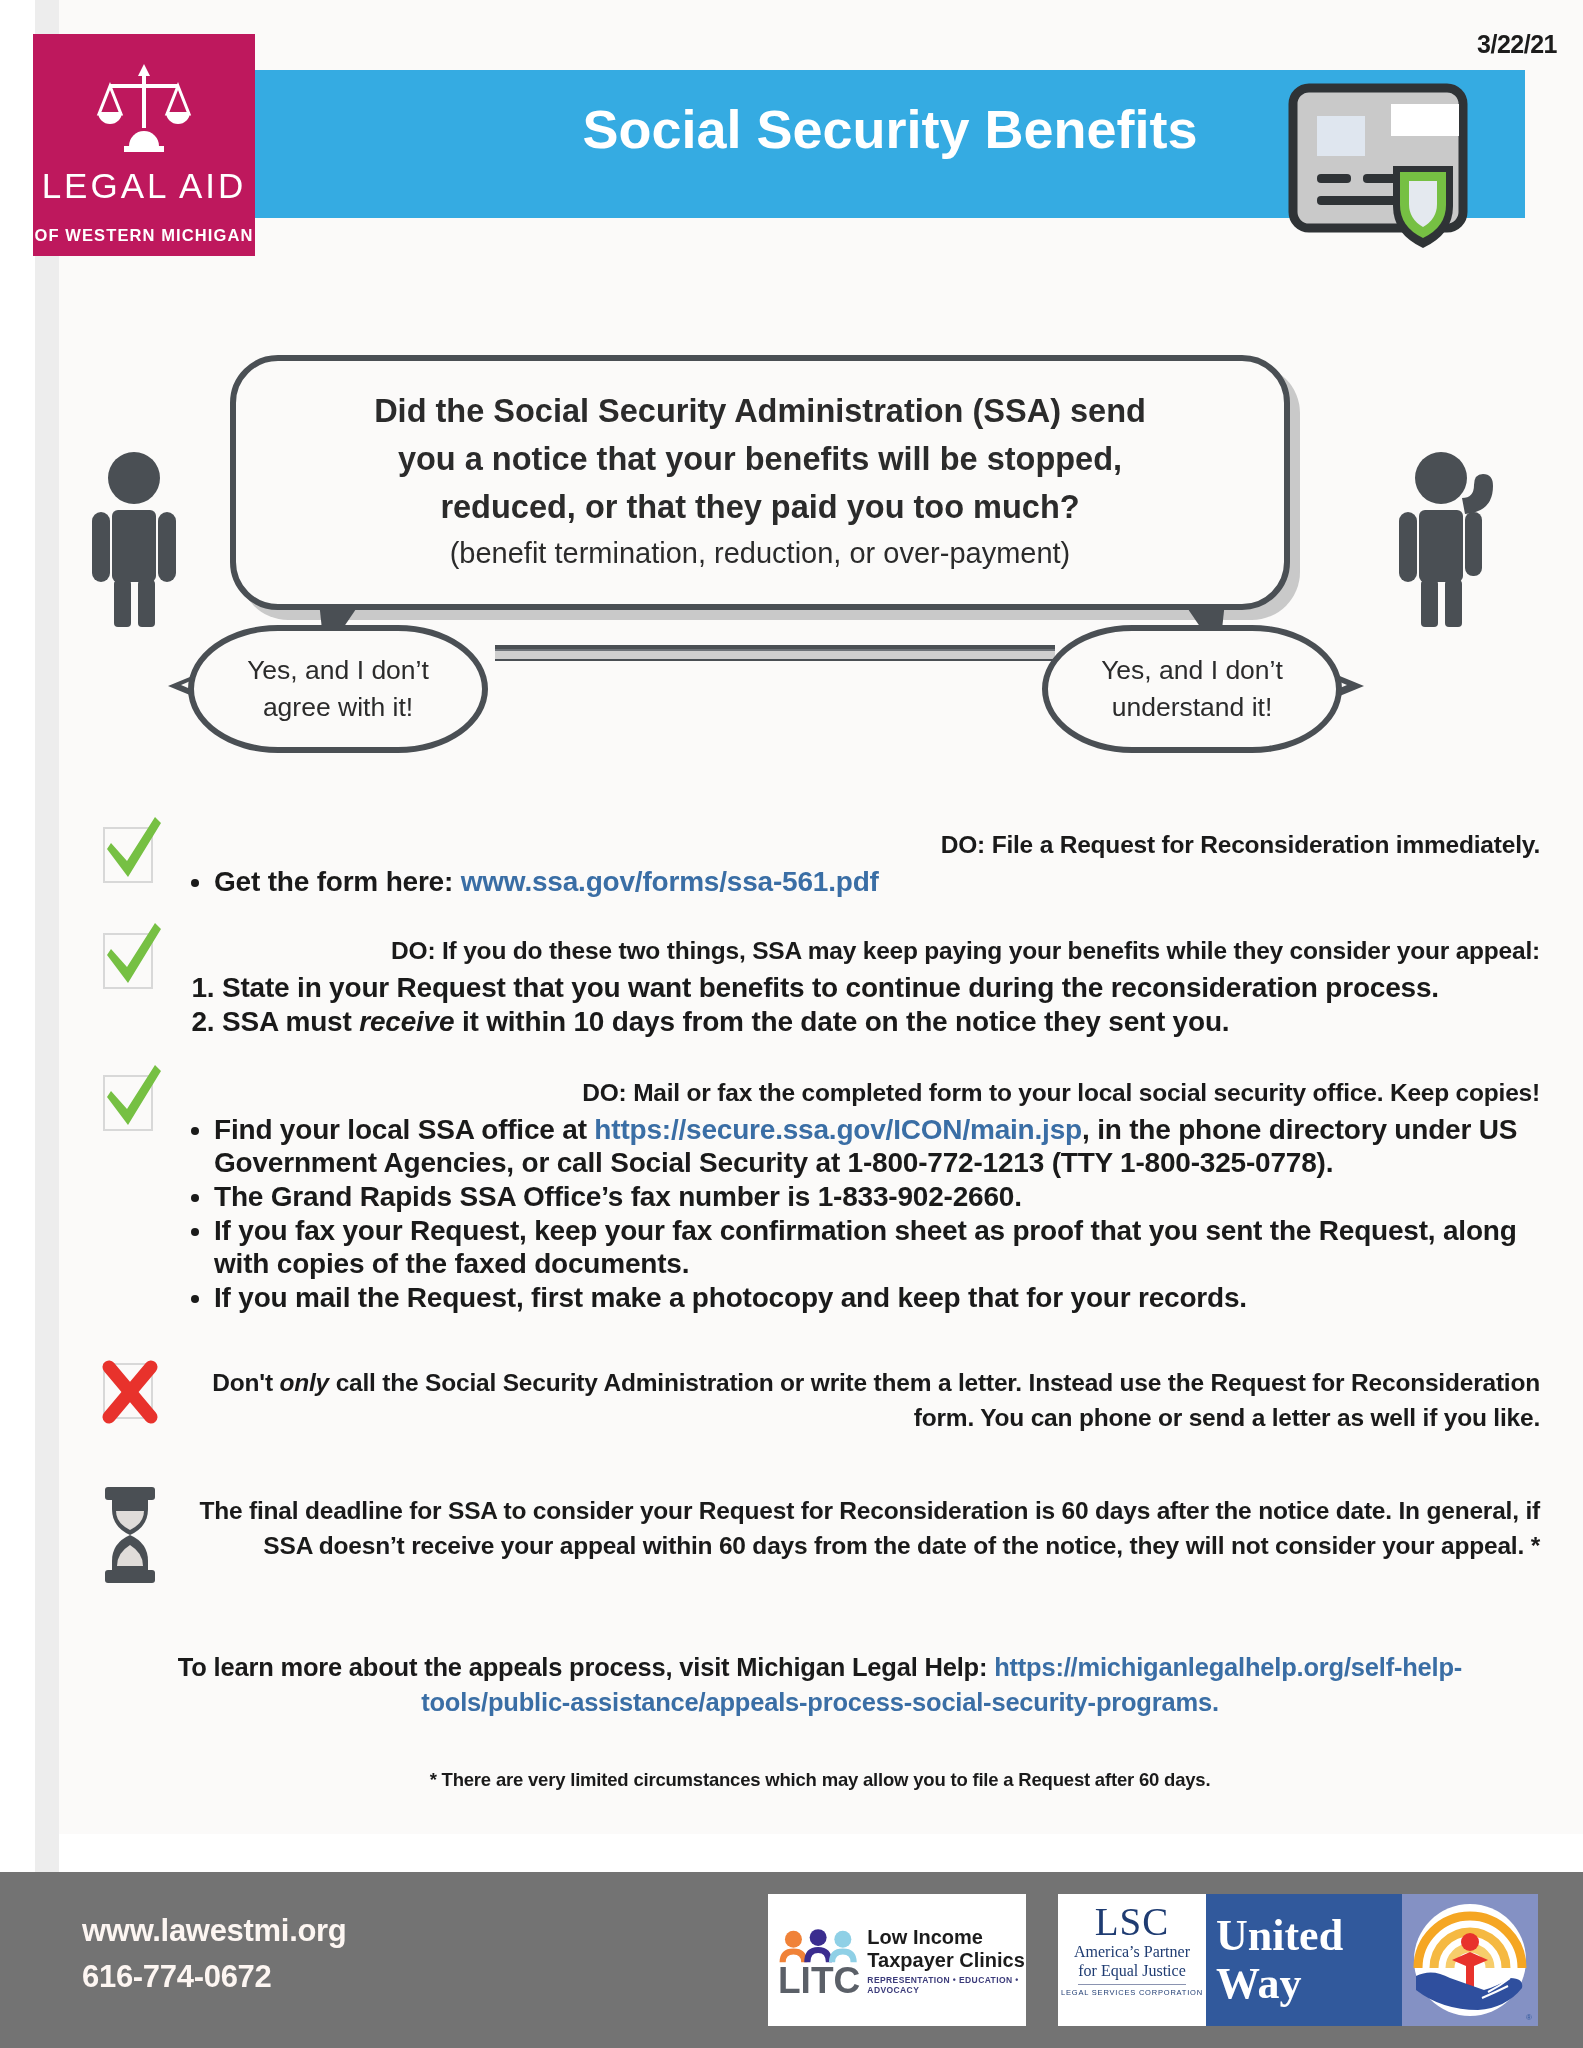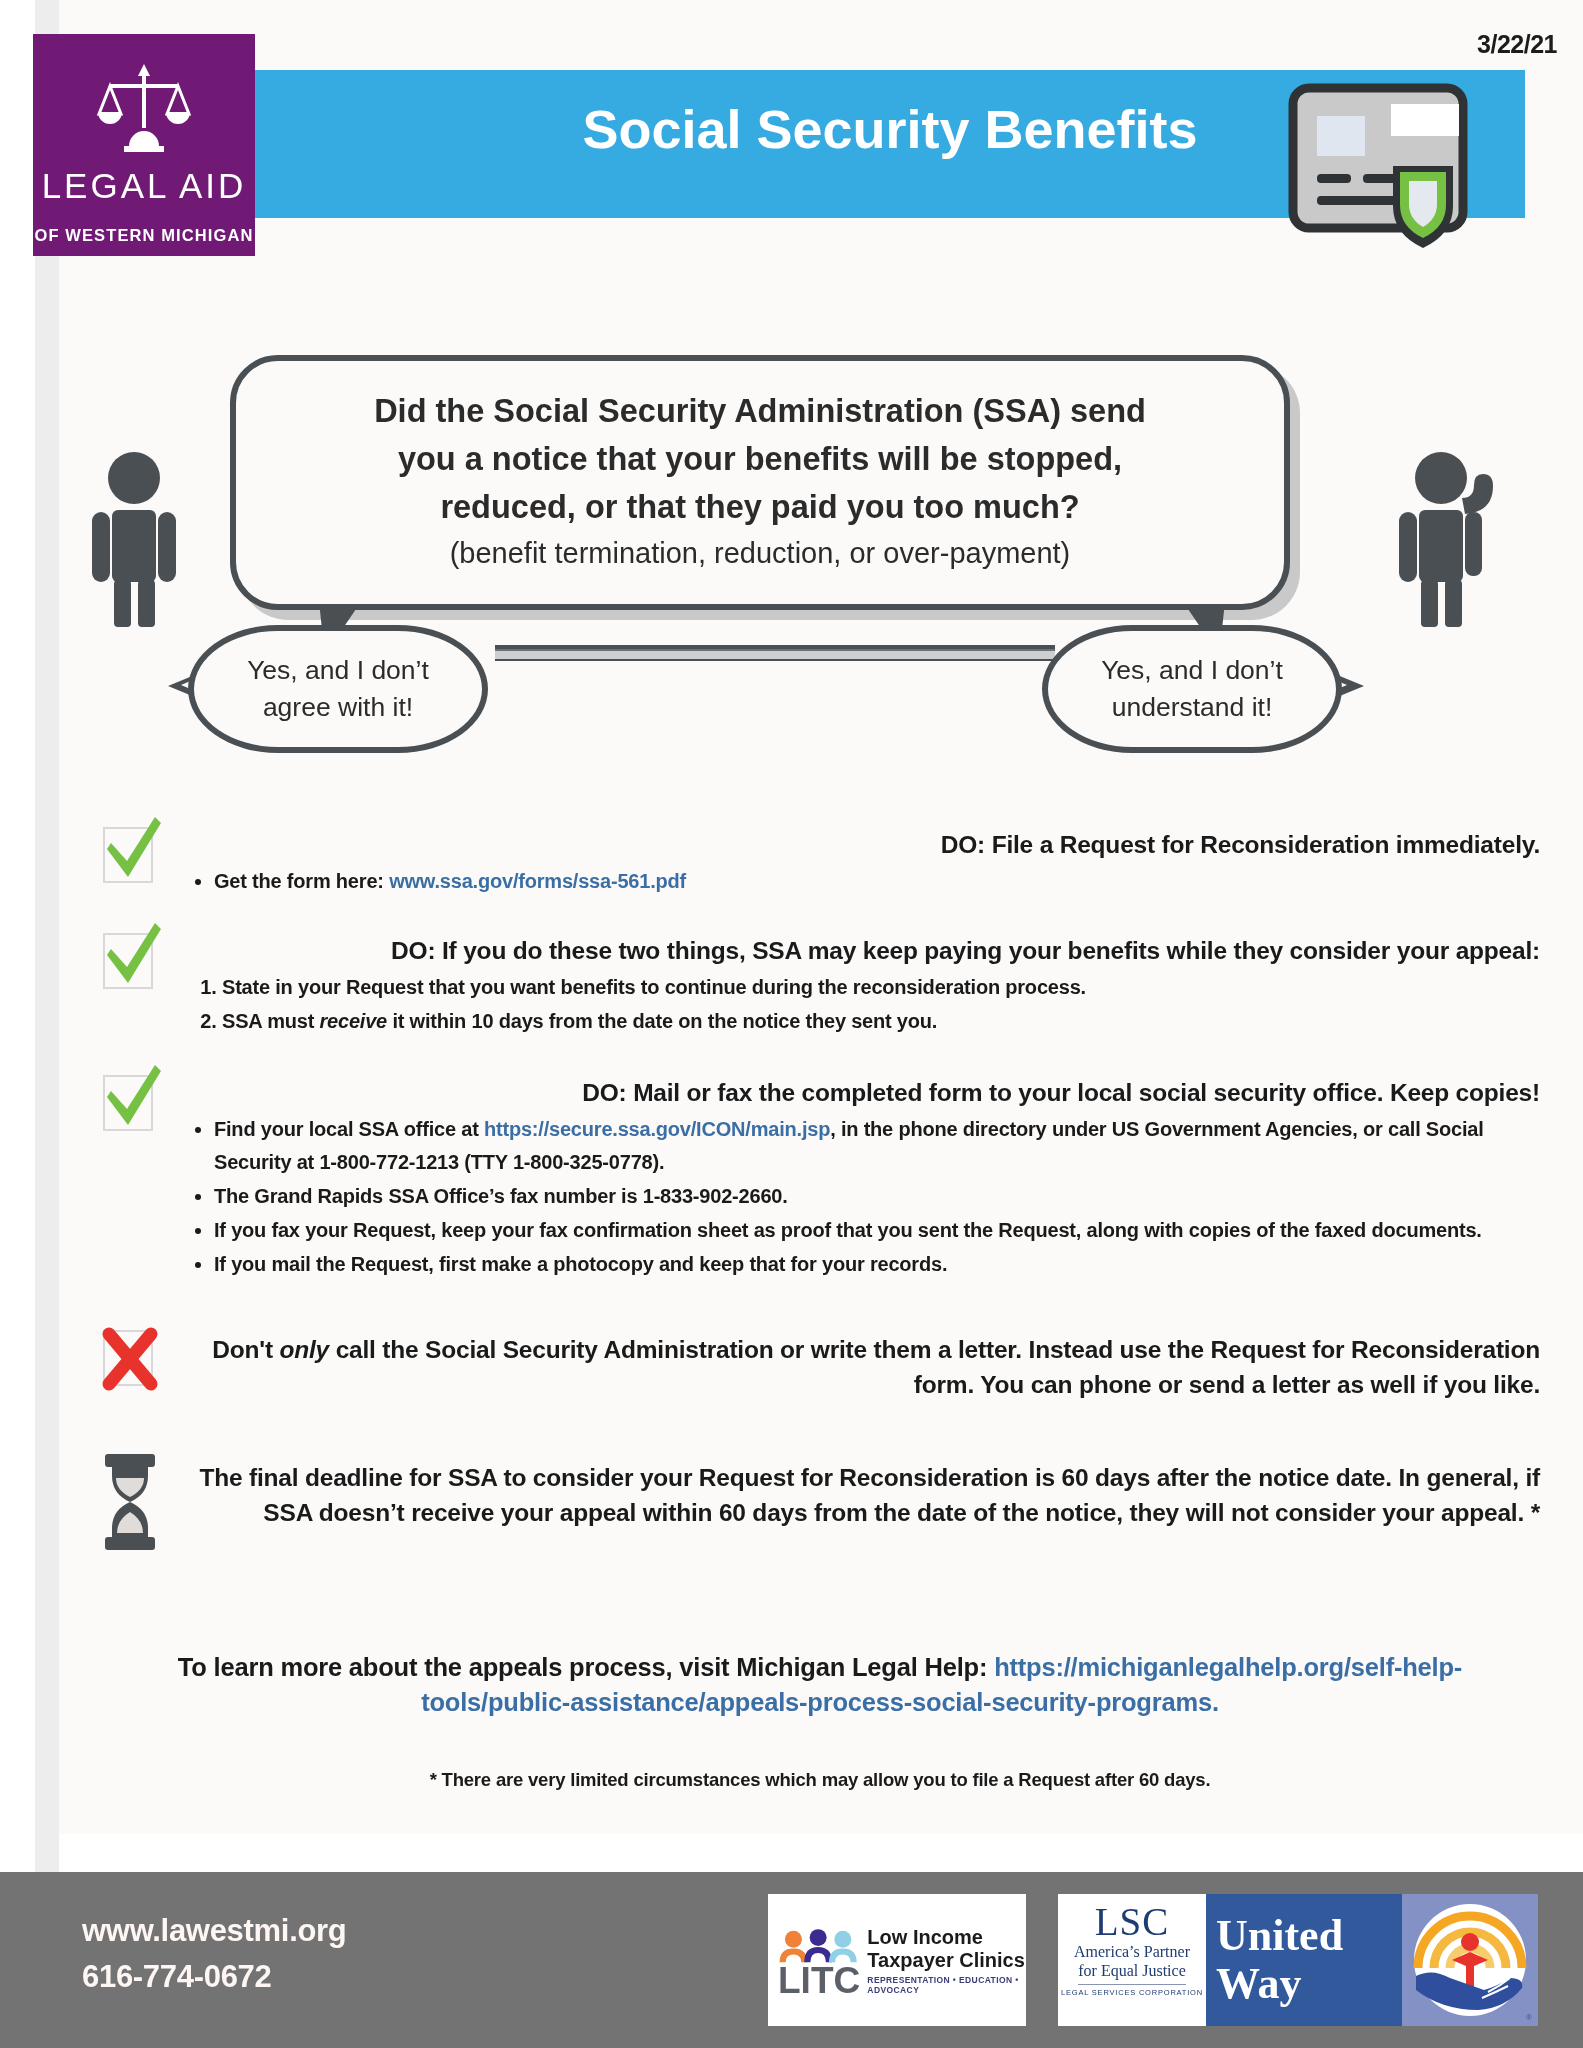--- a/index.html
+++ b/index.html
@@ -42,21 +42,21 @@
     font-weight: bold;
     color: #1c1c1c;
     letter-spacing: -0.5px;
   }
 
   
   .logo-block {
     position: absolute;
     left: 33px; top: 34px;
     width: 222px; height: 222px;
-    background: #701a75;
+    background: #be185d;
     color: #ffffff;
     text-align: center;
   }
   .scales {
     position: absolute;
     left: 50%; top: 26px;
     transform: translateX(-50%);
   }
   .logo-title {
     position: absolute;
@@ -235,21 +235,21 @@
     line-height: 32px;
     letter-spacing: -0.2px;
     text-align: right;
   }
   .sub-ul, .sub-ol {
     margin: 4px 0 0 0;
     padding-left: 44px;
     list-style-position: outside;
   }
   .sub-ul li, .sub-ol li {
-    font-size: 20px;
+    font-size: 28px;
     color: #1a1a1a;
     line-height: 33px;
     font-weight: 600;
     letter-spacing: -0.2px;
     margin-bottom: 1px;
   }
   .sub-ol { padding-left: 52px; }
   a.link, .link {
     color: #3a6ea5;
     text-decoration: none;

